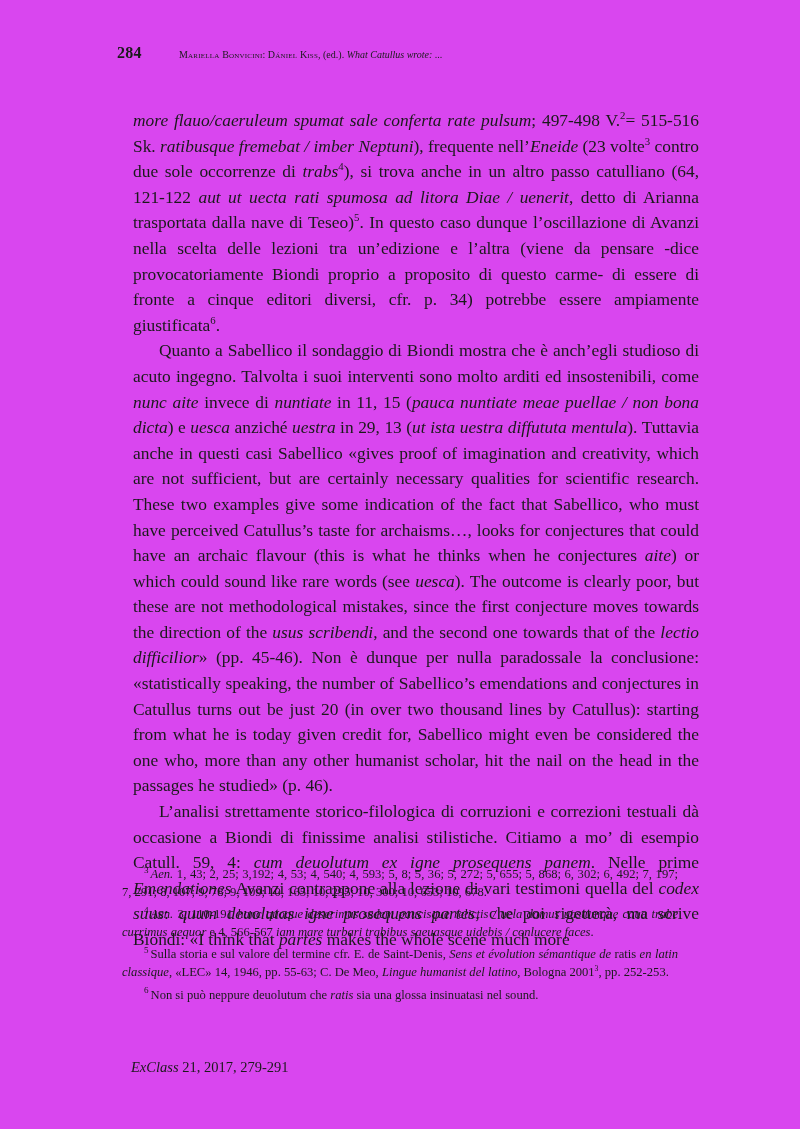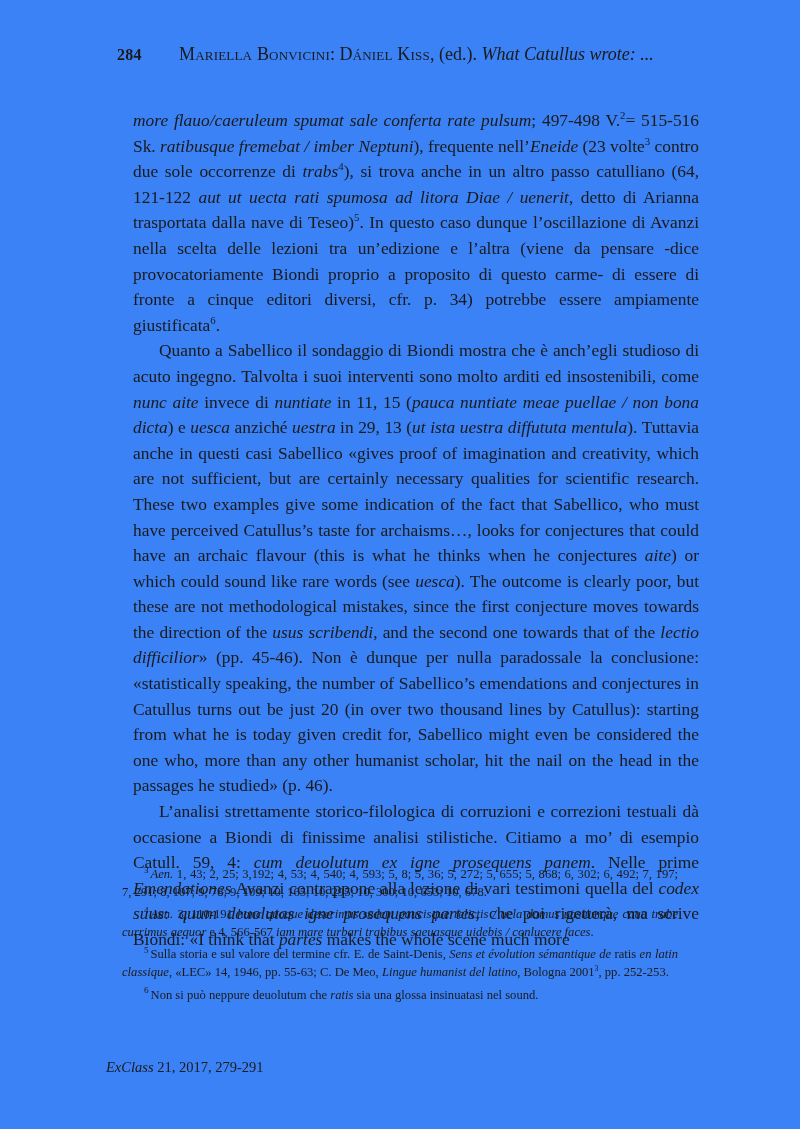--- a/index.html
+++ b/index.html
@@ -13,21 +13,21 @@
     position: relative;
     font-family: "Liberation Serif", "DejaVu Serif", serif;
     color: #1a1a1a;
     overflow: hidden;
   }
   .page {
     position: absolute;
     left: 0; top: 0;
     width: 800px;
     height: 1129px;
-    background: #3b82f6;
+    background: #d946ef;
   }
 
   
   .page-header {
     position: absolute;
     left: 117px;
     top: 44px;
     width: 566px;
     height: 26px;
     display: flex;
@@ -35,21 +35,21 @@
     font-size: 15.5px;
   }
   .folio {
     font-weight: bold;
     font-size: 16px;
     width: 62px;
     flex: none;
     letter-spacing: 0.3px;
   }
   .header-title {
-    font-size: 18px;
+    font-size: 10px;
     white-space: nowrap;
   }
   .smallcaps {
     font-variant: small-caps;
     letter-spacing: 0.2px;
   }
   .header-title i {
     font-style: italic;
   }
 
@@ -102,21 +102,21 @@
   .fn-num {
     font-size: 0.72em;
     vertical-align: super;
     line-height: 0;
     margin-right: 2px;
   }
 
   
   .page-footer {
     position: absolute;
-    left: 106px;
+    left: 131px;
     top: 1059px;
     width: 566px;
     font-size: 14.5px;
   }
   .page-footer i {
     font-style: italic;
   }
 </style>
 </head>
 <body>

